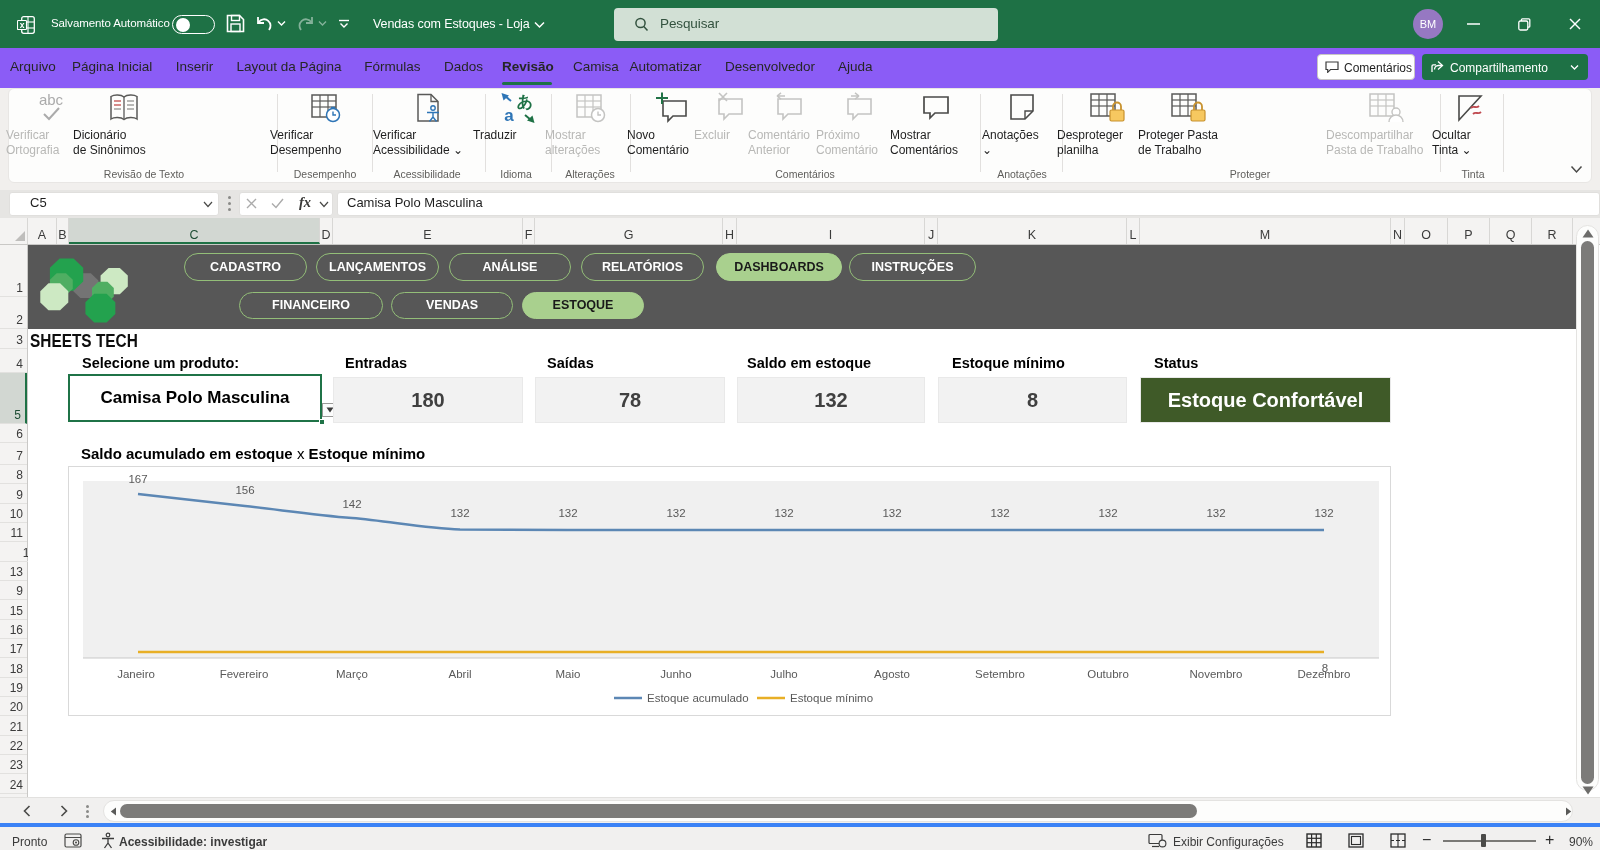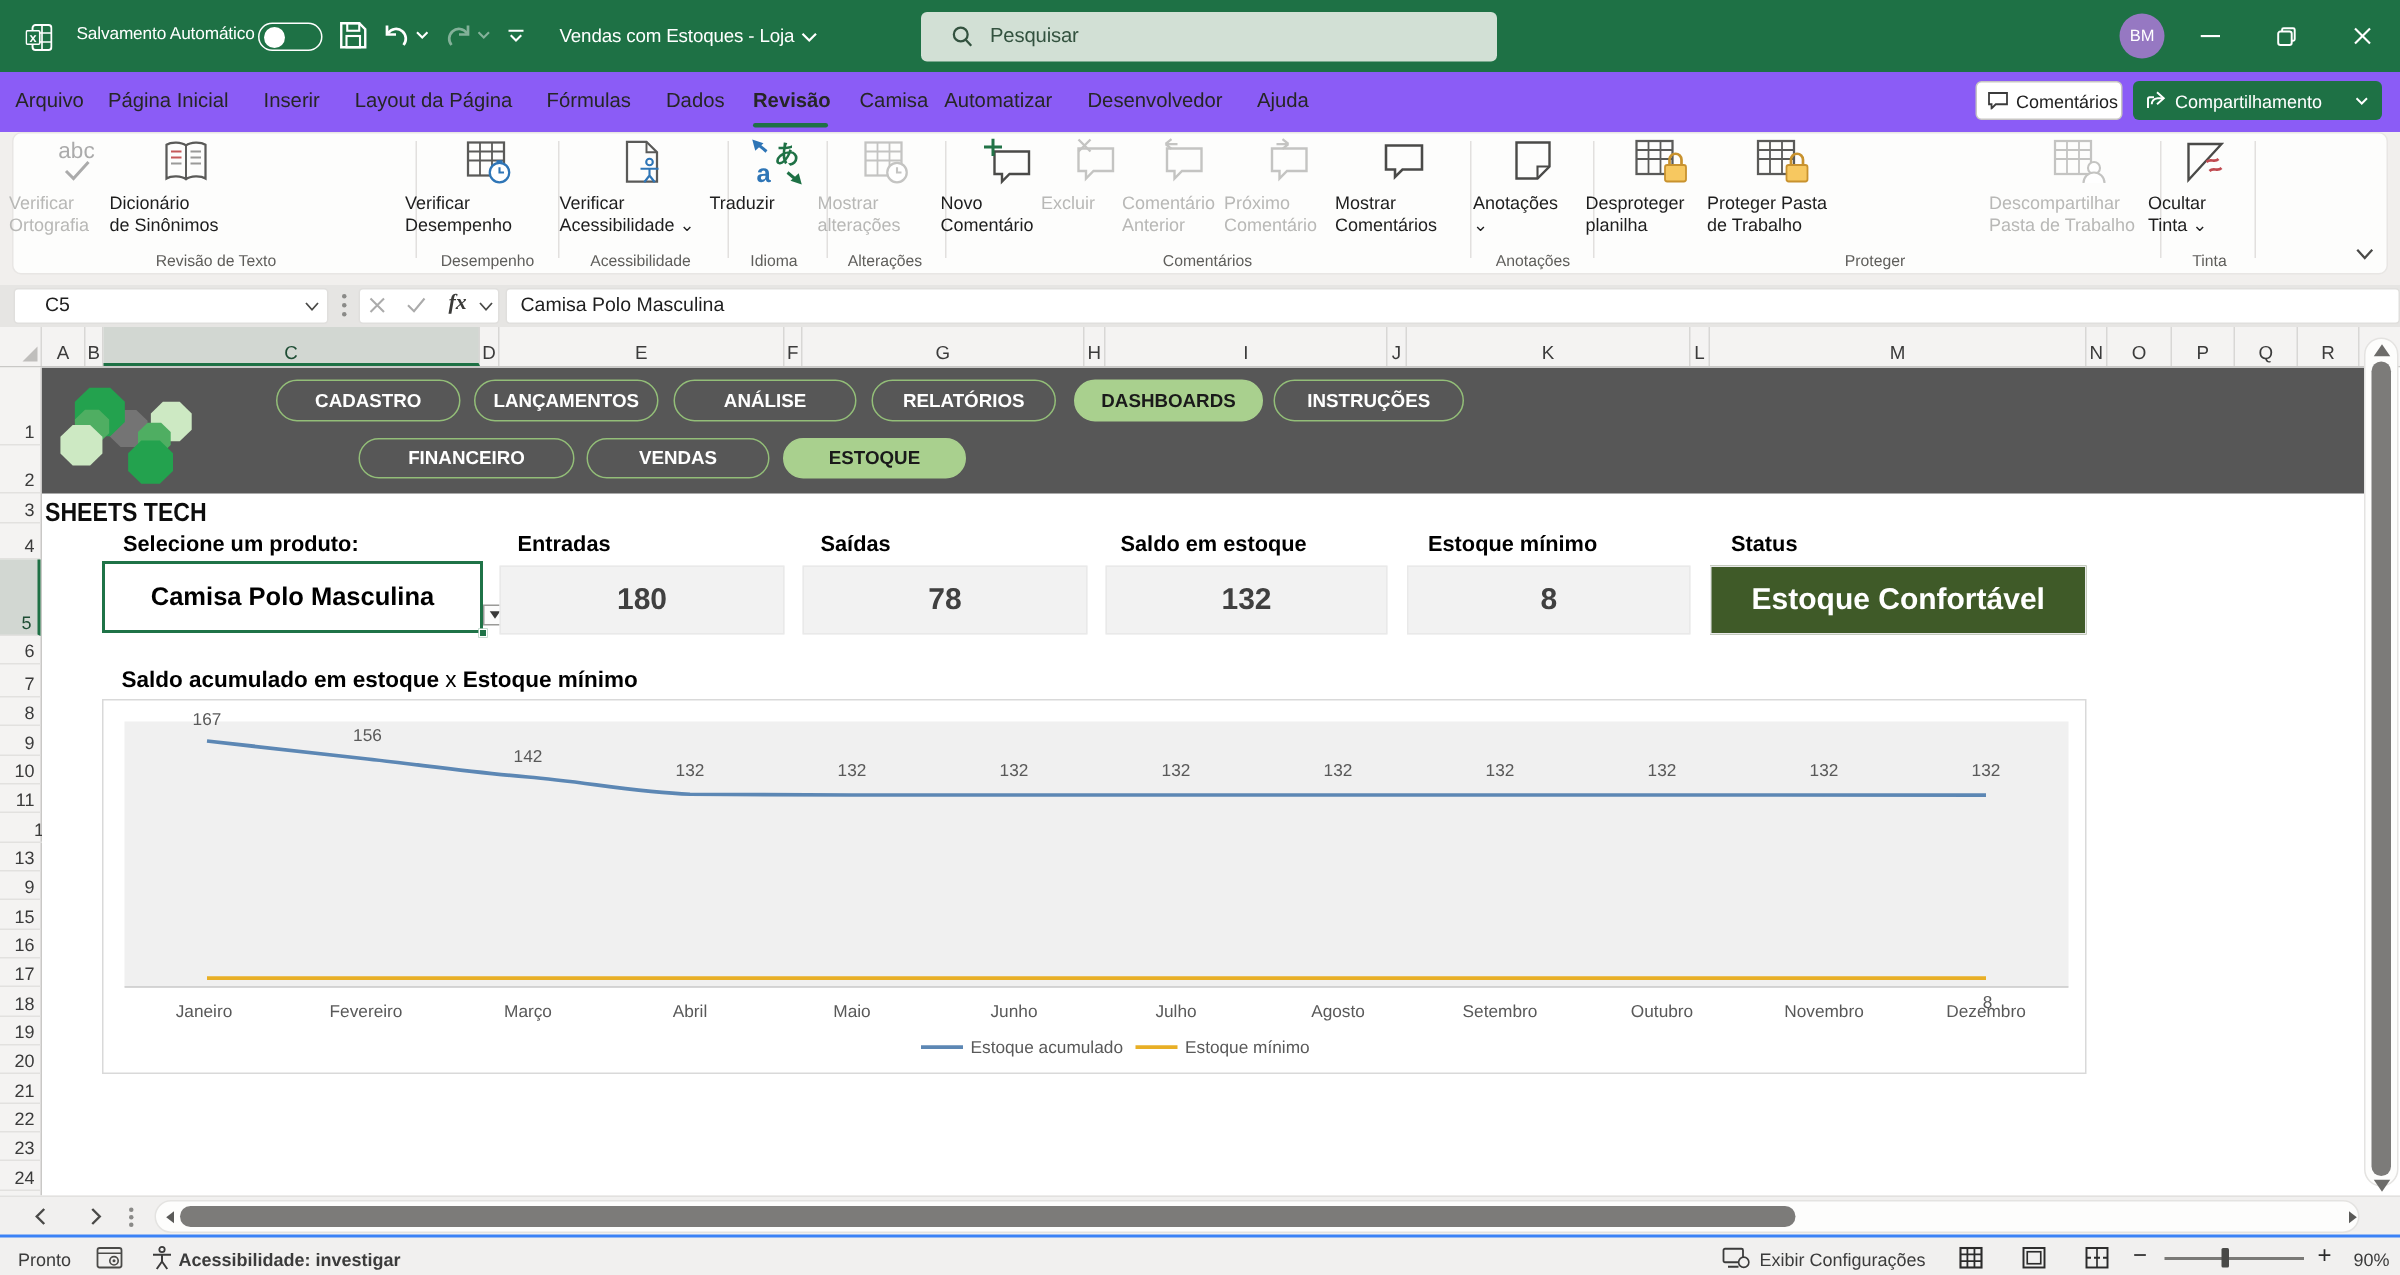--- a/index.html
+++ b/index.html
@@ -29,21 +29,21 @@
 .rh { position:absolute; left:0; width:27px; padding:0 4px 1px 0; font-size:12px; color:#3b3b3b; border-bottom:1px solid #E2E1DF; display:flex; align-items:flex-end; justify-content:flex-end; }
 
 #sheet { position:absolute; left:28px; top:245px; width:1572px; height:552px; background:#fff; overflow:hidden; }
 .pill { position:absolute; height:28px; border:1.5px solid #93BE78; border-radius:14px; color:#fff; font-weight:bold; font-size:12.5px; text-align:center; line-height:26px; background:transparent; }
 .pill.on { background:#A9D08E; color:#1a1a1a; border-color:#A9D08E; }
 .dlabel { position:absolute; font-size:14.5px; font-weight:bold; color:#000; white-space:nowrap; }
 .card { position:absolute; top:132px; height:46px; background:#F2F2F2; border:1px solid #E9E9E9; text-align:center; font-weight:bold; font-size:20px; color:#404040; line-height:45px; }
 
 #vscroll { position:absolute; left:1573px; top:218px; width:27px; height:579px; }
 #hscroll { position:absolute; left:0; top:797px; width:1600px; height:26px; background:#F1F0EF; border-top:1px solid #E2E1DF; }
-#statusbar { position:absolute; left:0; top:823px; width:1600px; height:27px; background:#F1F0EF; border-top:2px solid #3b82f6; font-size:12px; color:#3b3b3b; }
+#statusbar { position:absolute; left:0; top:823px; width:1600px; height:27px; background:#F1F0EF; border-top:4px solid #3b82f6; font-size:12px; color:#3b3b3b; }
 .snowrap { white-space:nowrap; }
 </style>
 </head>
 <body>
 <div id="titlebar">
 
   <svg class="abs" style="left:17px;top:16px" width="18" height="18" viewBox="0 0 18 18">
     <rect x="4.7" y="0.7" width="12.6" height="16.6" rx="2" fill="none" stroke="#fff" stroke-width="1.3"></rect>
     <line x1="11" y1="1" x2="11" y2="17" stroke="#fff" stroke-width="1.1"></line>
     <line x1="5" y1="6" x2="17" y2="6" stroke="#fff" stroke-width="1.1"></line>

